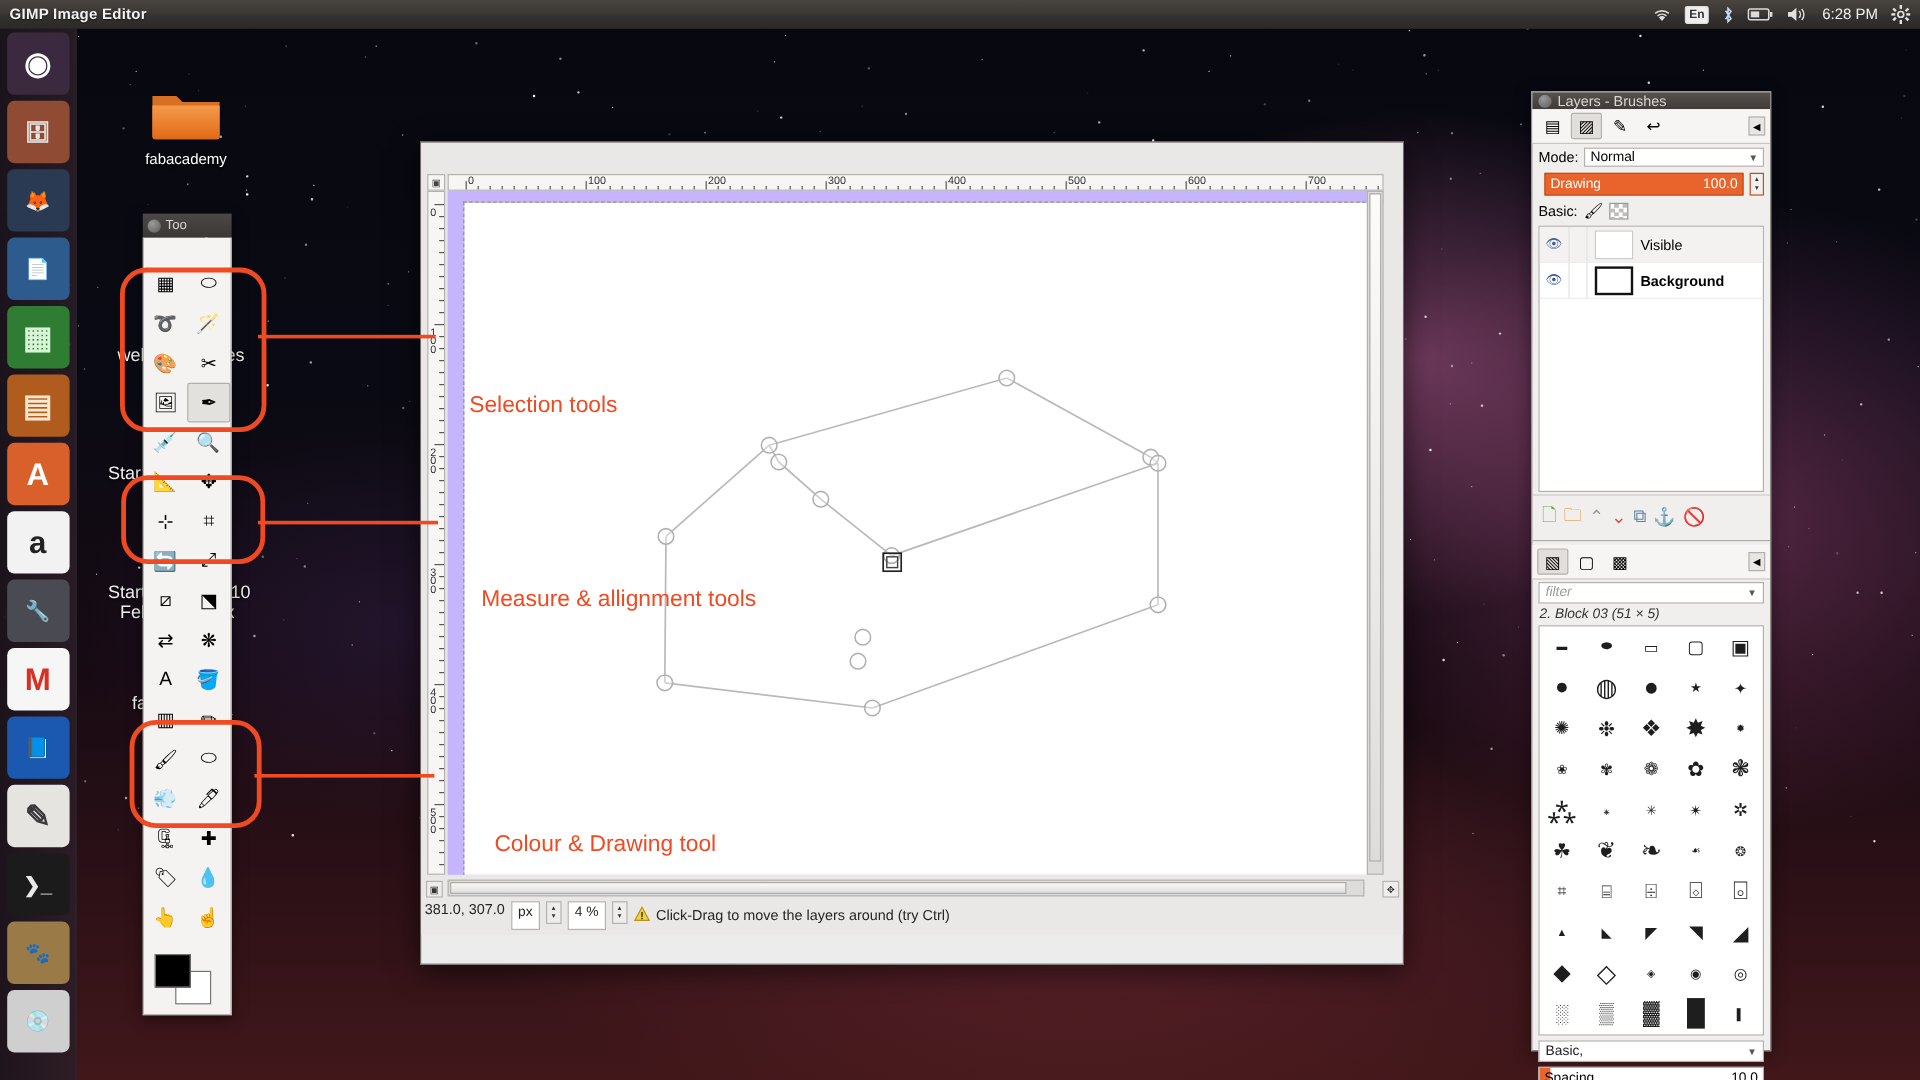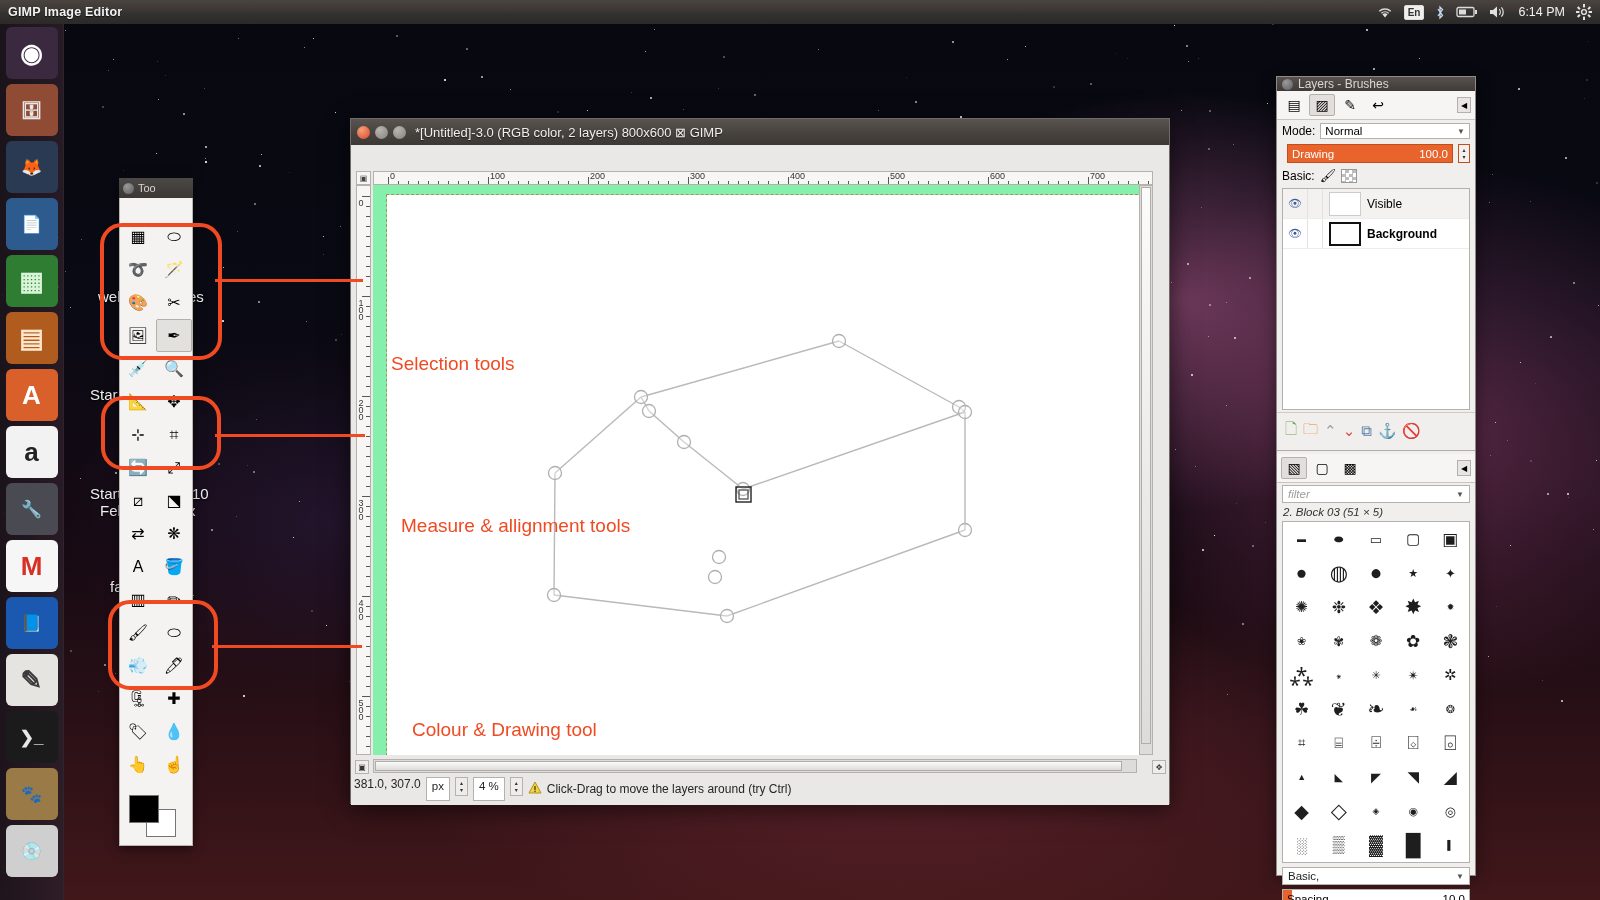--- a/index.html
+++ b/index.html
@@ -109,21 +109,21 @@
   .rh-lbl { position: absolute; top: -1px; font-size: 9px; color: #333; }
   .rv-tick { position: absolute; left: 9px; height: 1px; width: 5px; background: #5a5754; }
   .rv-tick.major { left: 5px; width: 9px; }
   .rv-lbl { position: absolute; left: -1px; font-size: 9px; color: #333;
             writing-mode: vertical-rl; text-orientation: upright; letter-spacing: -3px; }
   #corner-btn { position: absolute; left: 5px; top: 26px; width: 15px; height: 14px;
                 background: #f7f6f4; border: 1px solid #b5b2ae; font-size: 8px;
                 display: flex; align-items: center; justify-content: center; color: #444; }
 
   #canvas-area { position: absolute; left: 22px; top: 40px; right: 16px; bottom: 50px;
-                 background: #86efac; overflow: hidden; }
+                 background: #c4b5fd; overflow: hidden; }
   #canvas-paper { position: absolute; left: 14px; top: 10px; width: 790px; height: 575px;
                   background: #fff; outline: 1px dashed #9a9a5a; }
   .anno { position: absolute; color: #f04a23; font-size: 19px; white-space: nowrap; }
 
   #hscroll { position: absolute; left: 22px; bottom: 32px; right: 32px; height: 14px;
              background: #dedcda; border: 1px solid #b5b2ae; }
   #hscroll-thumb { position: absolute; left: 1px; top: 1px; width: 98%; height: 10px;
                    background: linear-gradient(180deg, #fbfbfa, #dedcda);
                    border: 1px solid #b0ada9; }
   #vscroll { position: absolute; right: 16px; top: 40px; bottom: 50px; width: 14px;
@@ -656,21 +656,21 @@
             <rect x="19" y="4" width="2" height="4" fill="#e5e5e5"></rect>
           </svg>
       </span>
       <span class="tray-ico">
         <svg width="18" height="14" viewBox="0 0 18 14">
             <path d="M1 5 H4 L8 1.5 V12.5 L4 9 H1 Z" fill="#eaeaea"></path>
             <path d="M10.2 4.2 A4 4 0 0 1 10.2 9.8" stroke="#eaeaea" stroke-width="1.2" fill="none"></path>
             <path d="M12.4 2.4 A6.6 6.6 0 0 1 12.4 11.6" stroke="#eaeaea" stroke-width="1.2" fill="none"></path>
           </svg>
       </span>
-      <span id="clock">6:14 PM</span>
+      <span id="clock">6:28 PM</span>
       <span class="tray-ico">
         <svg width="16" height="16" viewBox="0 0 16 16">
             <g fill="#ececec">
               <circle cx="8" cy="8" r="3.1"></circle>
               <rect x="7" y="0" width="2" height="3.4"></rect>
               <rect x="7" y="12.6" width="2" height="3.4"></rect>
               <rect x="0" y="7" width="3.4" height="2"></rect>
               <rect x="12.6" y="7" width="3.4" height="2"></rect>
               <rect x="1.8" y="2.6" width="2" height="3.2" transform="rotate(-45 2.8 4.2)"></rect>
               <rect x="12.2" y="10.2" width="2" height="3.2" transform="rotate(-45 13.2 11.8)"></rect>
@@ -724,20 +724,35 @@
         <span style="font-size: 17px; font-weight: bold;">❯_</span>
       </div>
       <div class="launch-item" style="background: radial-gradient(circle at 35% 25%, rgb(154, 122, 70), rgb(154, 122, 70)); color: rgb(255, 255, 255);">
         <span style="font-size: 17px; font-weight: bold;">🐾</span>
       </div>
       <div class="launch-item" style="background: radial-gradient(circle at 35% 25%, rgb(207, 207, 207), rgb(207, 207, 207)); color: rgb(85, 85, 85);">
         <span style="font-size: 17px; font-weight: bold;">💿</span>
       </div>
     </div>
 
+  <div id="desktop-folder">
+    <span>
+      <svg width="60" height="46" viewBox="0 0 60 46">
+        <path d="M2 8 h20 l5 5 h31 v29 a2 2 0 0 1-2 2 H4 a2 2 0 0 1-2-2 Z" fill="#d96f22"></path>
+        <path d="M2 16 h56 v26 a2 2 0 0 1-2 2 H4 a2 2 0 0 1-2-2 Z" fill="url(#fg)"></path>
+        <defs>
+            <linearGradient id="fg" x1="0" y1="0" x2="0" y2="1">
+              <stop offset="0" stop-color="#f59a4a"></stop>
+              <stop offset="1" stop-color="#e06a16"></stop>
+            </linearGradient>
+          </defs>
+      </svg>
+    </span>
+    <div class="lbl">fabacademy</div>
+  </div>
   <div id="desk-texts">
       <div class="desk-text" style="left: 98px; top: 288px;">web</div>
       <div class="desk-text" style="left: 188px; top: 288px;">es</div>
       <div class="desk-text" style="left: 90px; top: 386px;">Star</div>
       <div class="desk-text" style="left: 90px; top: 485px;">Start</div>
       <div class="desk-text" style="left: 192px; top: 485px;">10</div>
       <div class="desk-text" style="left: 100px; top: 502px;">Feb</div>
       <div class="desk-text" style="left: 188px; top: 502px;">x</div>
       <div class="desk-text" style="left: 110px; top: 578px;">fa</div>
     </div>
@@ -794,26 +809,20 @@
   <div class="marker" style="left:100px; top:223px; width:122px; height:137px;"></div>
   <div class="marker-line" style="left:215px; top:279px; width:148px;"></div>
 
   <div class="marker" style="left:101px; top:396px; width:120px; height:74px;"></div>
   <div class="marker-line" style="left:215px; top:434px; width:150px;"></div>
 
   <div class="marker" style="left:108px; top:600px; width:110px; height:90px;"></div>
   <div class="marker-line" style="left:212px; top:645px; width:150px;"></div>
 
   <div id="gimp-win">
-    <div id="gimp-titlebar">
-      <span class="wb close"></span>
-      <span class="wb min"></span>
-      <span class="wb max"></span>
-      <span id="gimp-title-text">*[Untitled]-3.0 (RGB color, 2 layers) 800x600 ⊠ GIMP</span>
-    </div>
 
     <div id="gimp-body">
       <div id="corner-btn">▣</div>
       <div id="ruler-h">
           <span class="rh-tick major" style="left:14px"></span>
           <span class="rh-lbl" style="left:16px">0</span>
           <span class="rh-tick" style="left:24px"></span>
           <span class="rh-tick" style="left:34px"></span>
           <span class="rh-tick" style="left:44px"></span>
           <span class="rh-tick" style="left:54px"></span>

